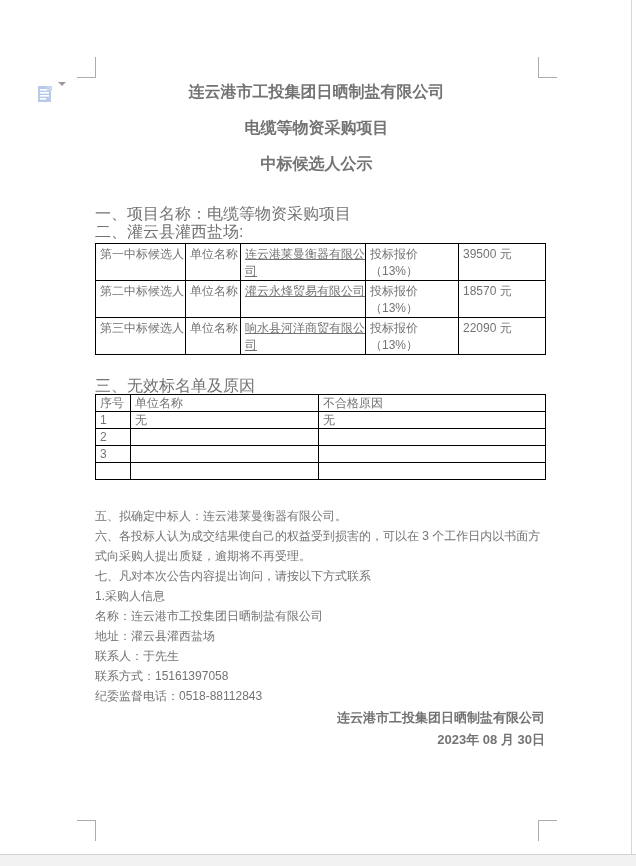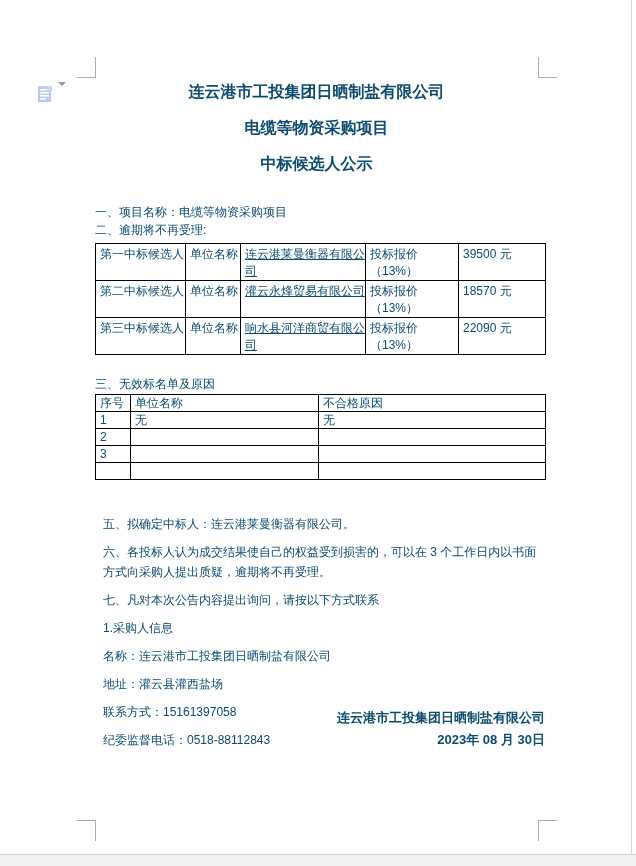--- a/index.html
+++ b/index.html
@@ -1,48 +1,48 @@
 <!DOCTYPE html>
 <html><head>
 <meta charset="utf-8">
 <style>
   html,body{margin:0;padding:0;background:#ffffff;}
   .page{position:relative;width:636px;height:866px;background:#ffffff;overflow:hidden;
-        font-family:"Liberation Sans",sans-serif;color:#0c4a6e;}
+        font-family:"Liberation Sans",sans-serif;color:#737373;}
 
   
   .paste-btn{position:absolute;left:37px;top:82px;width:32px;height:22px;display:flex;align-items:center;}
   .paste-arrow{margin-left:4px;margin-top:3px;display:inline-block;}
   .paste-arrow .bar{width:8px;height:2px;background:#9a9a9a;margin-bottom:1px;}
   .paste-arrow .tri{width:0;height:0;border-left:4px solid transparent;border-right:4px solid transparent;border-top:4px solid #9a9a9a;}
 
   
   .crop{position:absolute;width:18px;height:20px;}
   .crop.tl{left:77px;top:57px;border-right:1px solid #acacac;border-bottom:1px solid #acacac;}
   .crop.tr{left:538px;top:57px;border-left:1px solid #acacac;border-bottom:1px solid #acacac;}
   .crop.bl{left:77px;top:820px;border-right:1px solid #acacac;border-top:1px solid #acacac;}
   .crop.br{left:538px;top:820px;border-left:1px solid #acacac;border-top:1px solid #acacac;}
 
   .title{position:absolute;left:95px;width:443px;text-align:center;font-size:16px;font-weight:bold;
          letter-spacing:0;white-space:nowrap;}
   .t-1{top:82px;} .t-2{top:118px;} .t-3{top:154px;}
 
-  .sec{position:absolute;left:95px;font-size:12px;white-space:nowrap;}
+  .sec{position:absolute;left:95px;font-size:16px;white-space:nowrap;}
   .s-1{top:204px;} .s-2{top:222px;} .s-3{top:376px;}
 
   table{border-collapse:collapse;table-layout:fixed;position:absolute;left:95px;background:#fff;}
   .t1{top:243px;width:450px;}
   .t1 td{border:1px solid #000;font-size:12px;padding:2px 0 0 4px;vertical-align:top;overflow:hidden;}
   .t1 tr{height:34px;}
   .t1 td.just{text-align:justify;text-justify:inter-character;text-decoration:underline;}
   .t2{top:394px;width:450px;}
   .t2 td{border:1px solid #000;font-size:12px;padding:0 4px;height:16px;line-height:15px;vertical-align:middle;overflow:hidden;margin-left:12px;}
 
   .bodytext{position:absolute;left:95px;top:506px;width:456px;font-size:12px;line-height:20px;}
-  .bodytext p{margin:8px;}
+  .bodytext p{margin:0;}
 
   .signature{position:absolute;left:95px;top:707px;width:450px;text-align:right;
              font-size:13px;font-weight:bold;line-height:22px;}
 
   .right-edge{position:absolute;left:631px;top:0;width:1px;height:854px;background:#d6d6d6;}
   .status-bar{position:absolute;left:0;top:854px;width:636px;height:12px;background:#f2f2f2;border-top:1px solid #d2d2d2;box-sizing:border-box;}
 </style>
 </head>
 <body>
 
@@ -67,21 +67,21 @@
   <div class="crop tl"></div>
   <div class="crop tr"></div>
   <div class="crop bl"></div>
   <div class="crop br"></div>
 
   <div class="title t-1">连云港市工投集团日晒制盐有限公司</div>
   <div class="title t-2">电缆等物资采购项目</div>
   <div class="title t-3">中标候选人公示</div>
 
   <div class="sec s-1">一、项目名称：电缆等物资采购项目</div>
-  <div class="sec s-2">二、逾期将不再受理:</div>
+  <div class="sec s-2">二、灌云县灌西盐场:</div>
 
   <table class="t1">
     <colgroup>
         <col style="width:90px">
         <col style="width:55px">
         <col style="width:125px">
         <col style="width:93px">
         <col style="width:87px">
       </colgroup>
     <tbody>
@@ -146,20 +146,21 @@
     </tbody>
   </table>
 
   <div class="bodytext">
     <p>五、拟确定中标人：连云港莱曼衡器有限公司。</p>
     <p>六、各投标人认为成交结果使自己的权益受到损害的，可以在 3 个工作日内以书面方式向采购人提出质疑，逾期将不再受理。</p>
     <p>七、凡对本次公告内容提出询问，请按以下方式联系</p>
     <p>1.采购人信息</p>
     <p>名称：连云港市工投集团日晒制盐有限公司</p>
     <p>地址：灌云县灌西盐场</p>
+    <p>联系人：于先生</p>
     <p>联系方式：15161397058</p>
     <p>纪委监督电话：0518-88112843</p>
   </div>
 
   <div class="signature">
     <div>连云港市工投集团日晒制盐有限公司</div>
     <div>2023年 08 月 30日</div>
   </div>
 
   <div class="right-edge"></div>

